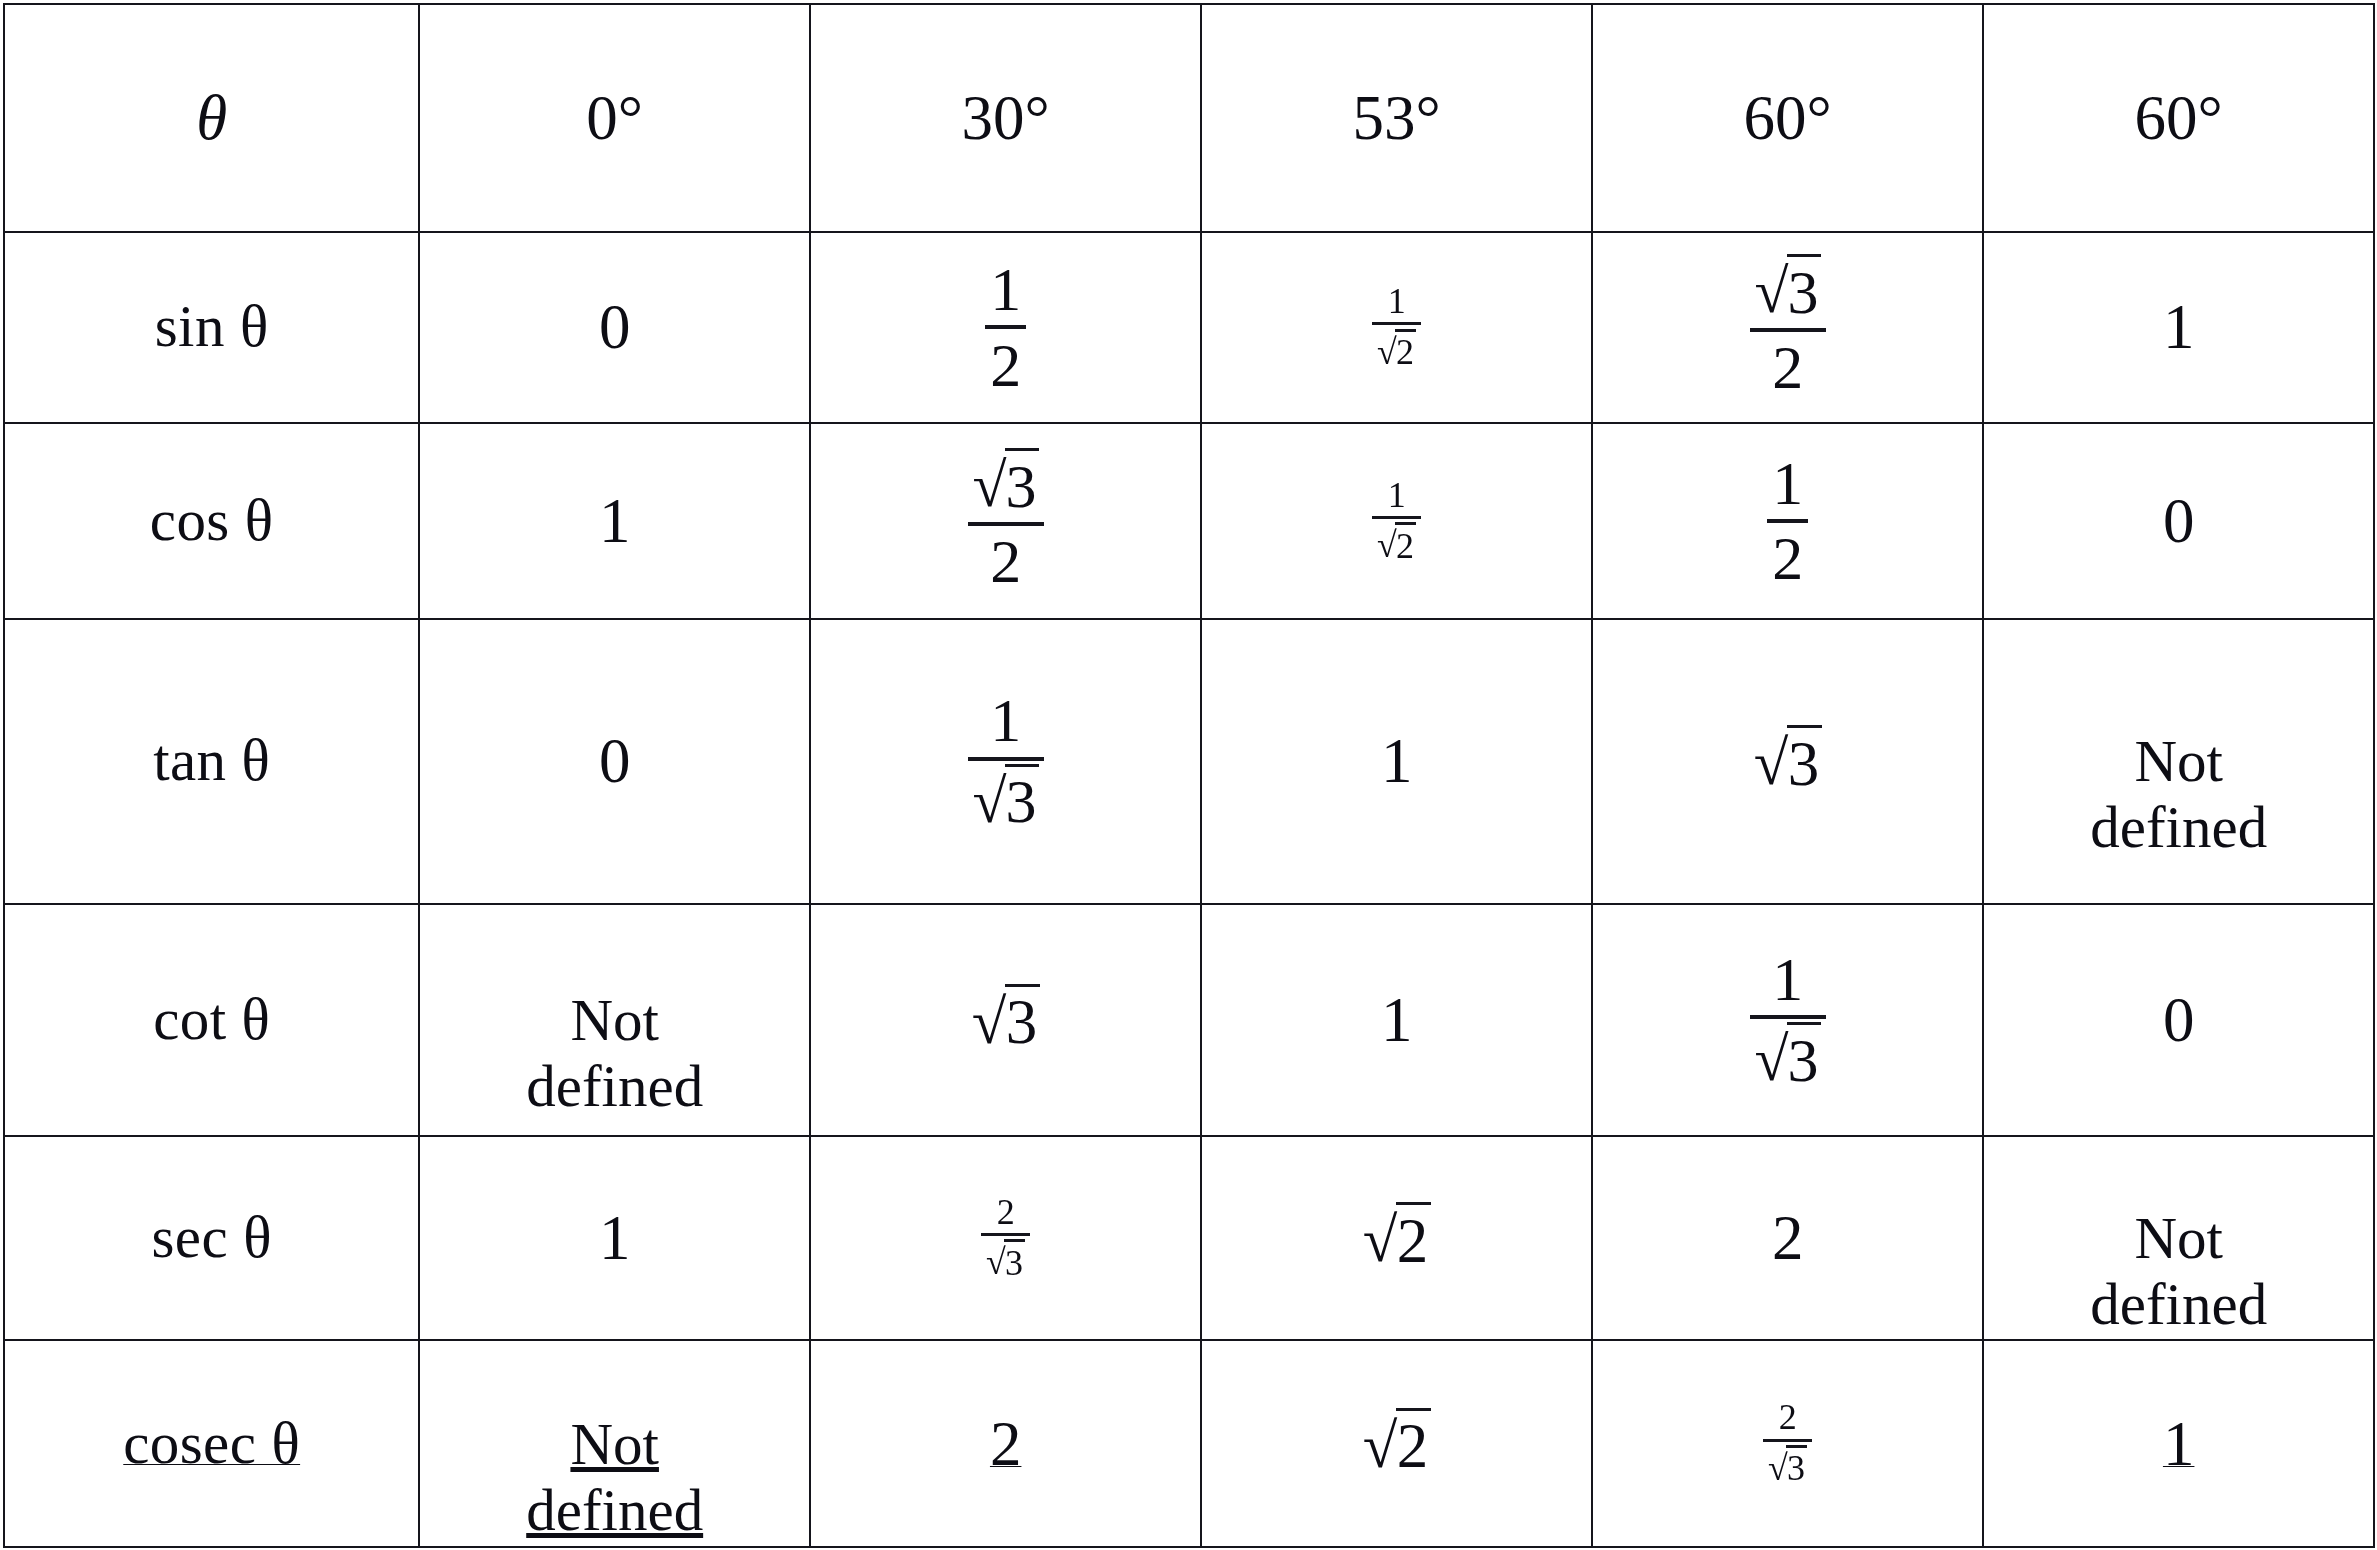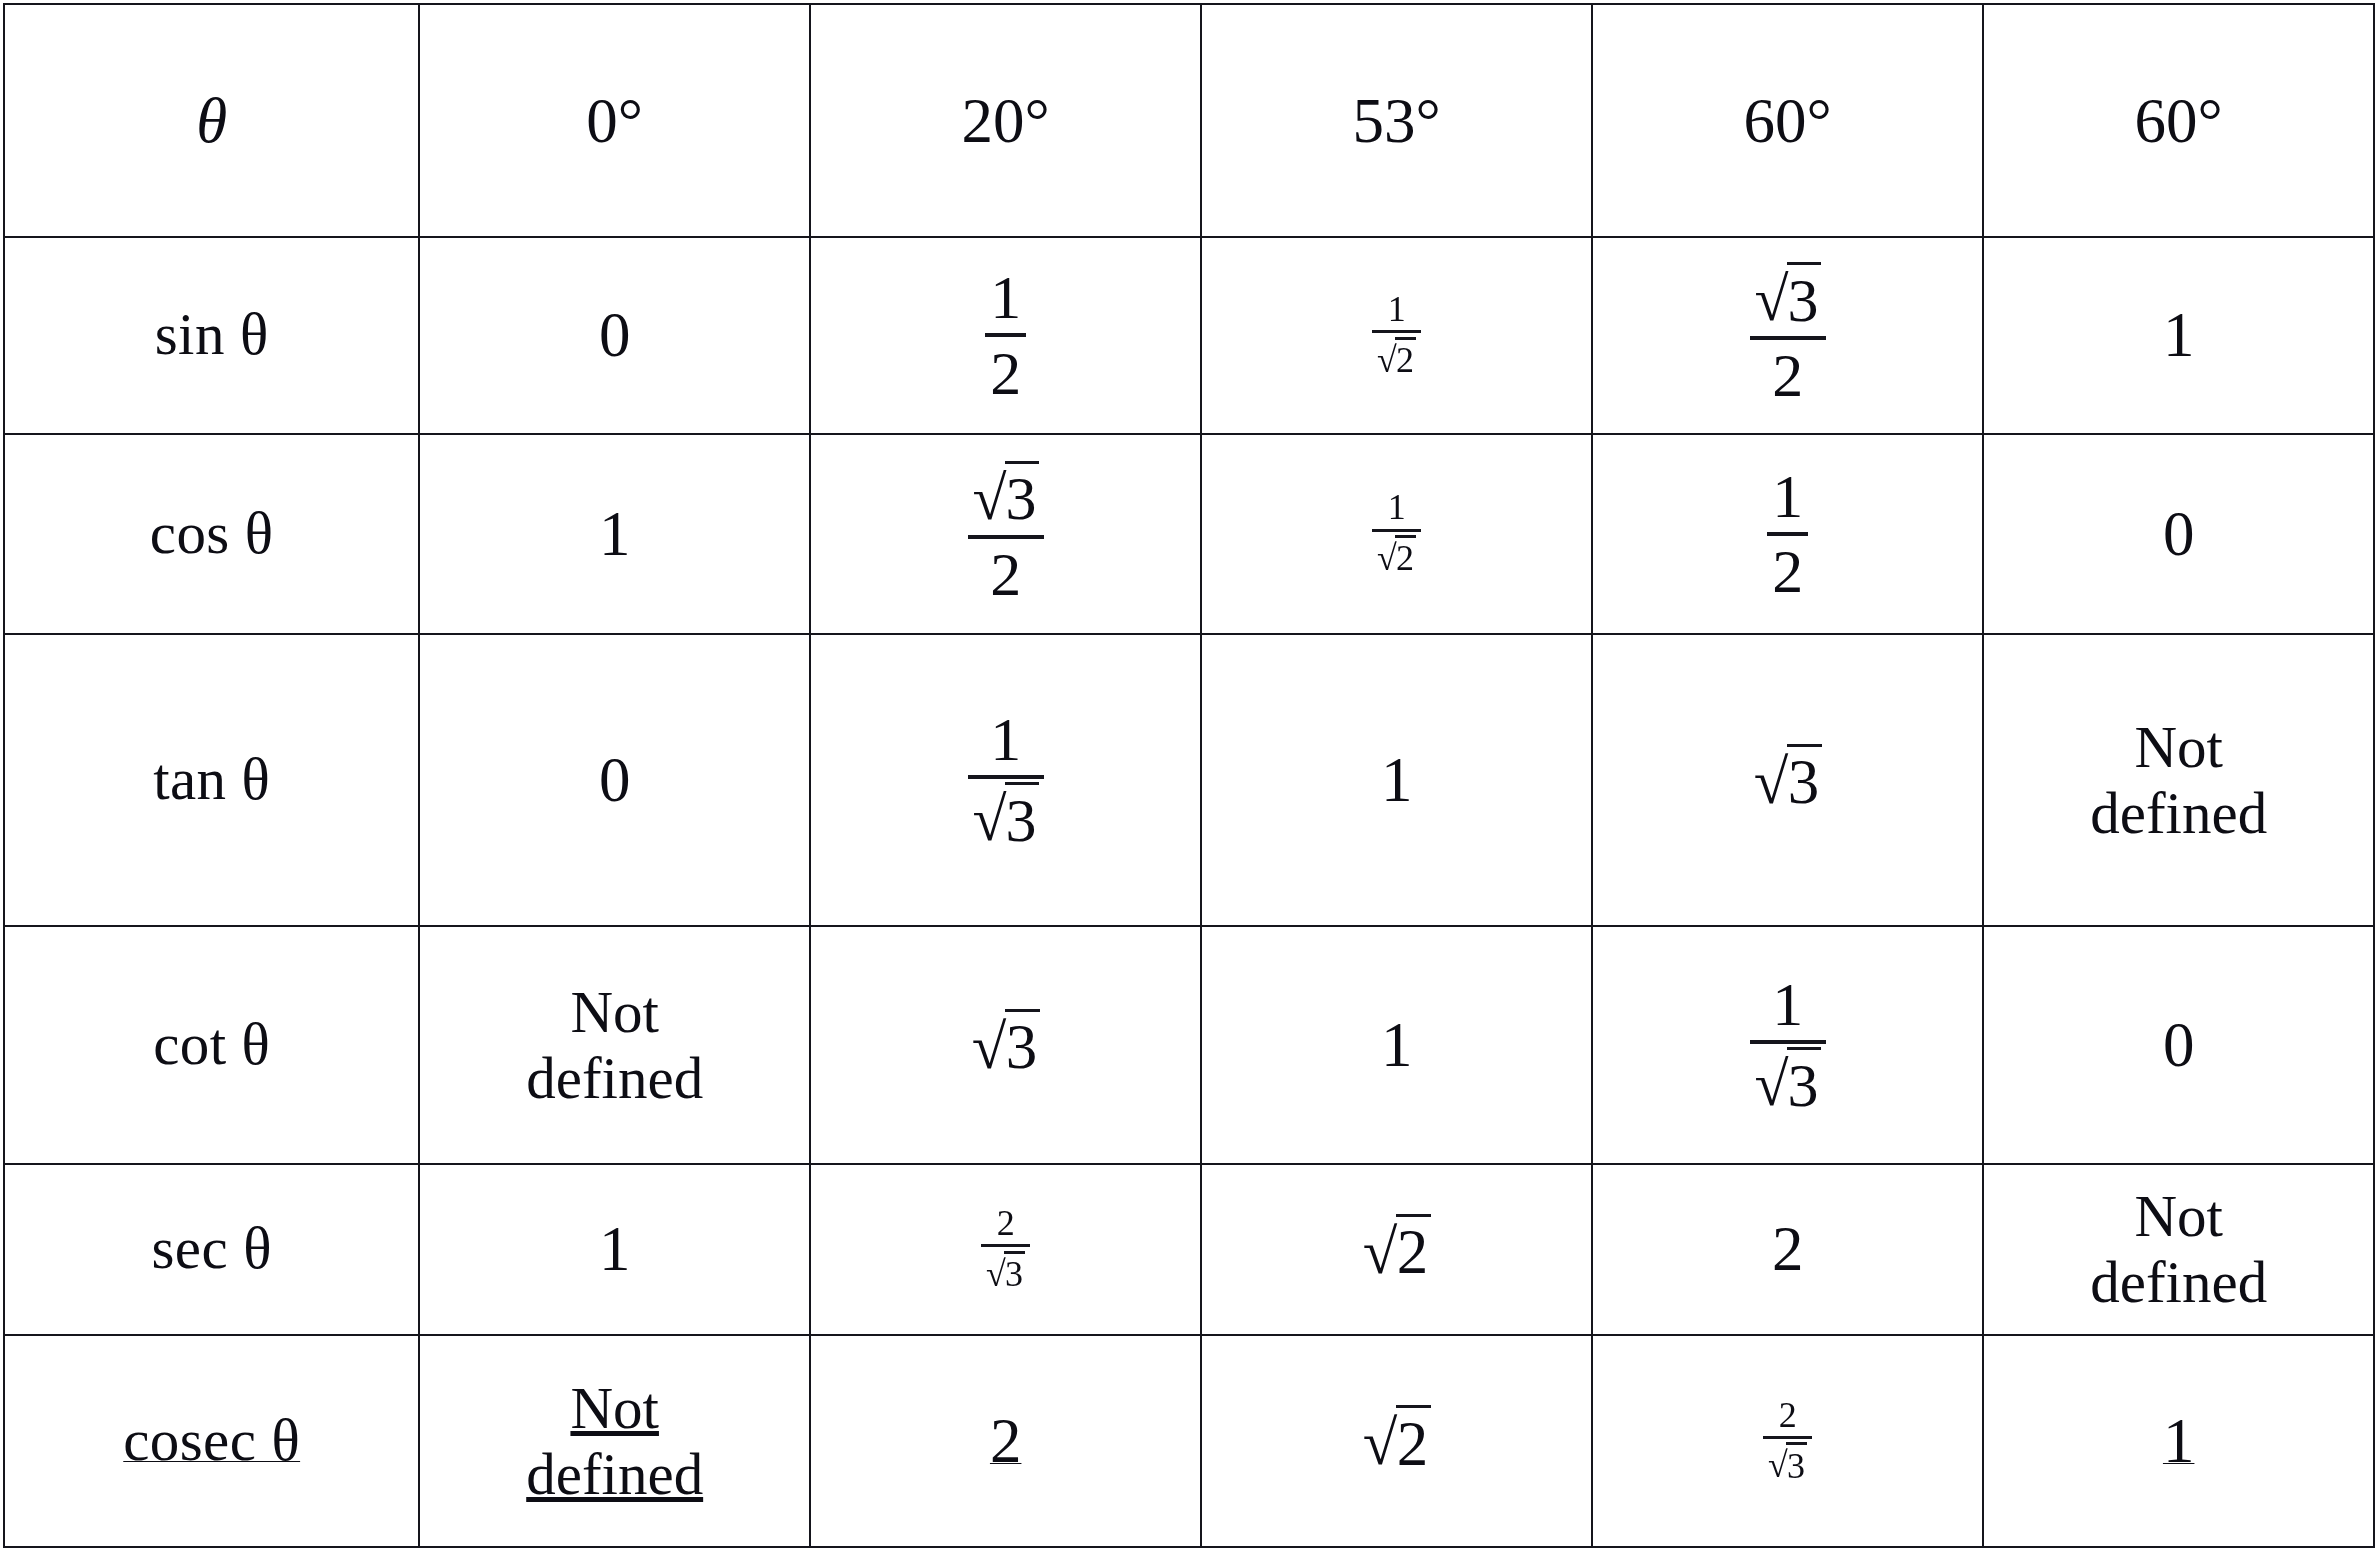--- a/index.html
+++ b/index.html
@@ -23,21 +23,21 @@
     background:#ffffff;
     line-height:1.05;
   }
   col.c-label{width:415px;}
   col.c-val{width:391px;}
 
   
   .fn-label{font-size:59px;letter-spacing:0.4px;white-space:nowrap;}
   .hdr{font-size:63px;}
   .plain{font-size:63px;}
-  .notdef{font-size:59px;line-height:1.12;}
+  .notdef{font-size:59px;line-height:1.12;padding-left:8px;}
   .notdef span{display:block;}
 
   
   .frac{display:inline-block;text-align:center;vertical-align:middle;}
   .frac .num,.frac .den{display:block;padding:0 4.8px;}
   .frac .num{border-bottom:4px solid #15151c;padding-bottom:3.2px;}
   .frac .den{padding-top:3.2px;}
   .frac.big{font-size:62px;}
   .frac.big .num{border-bottom-width:4.8px;}
   .frac.small{font-size:36px;}
@@ -69,21 +69,21 @@
   <tbody>
 
   <tr style="height:223px;">
     <td>
       <span class="hdr"><i>θ</i></span>
     </td>
     <td>
       <span class="hdr">0°</span>
     </td>
     <td>
-      <span class="hdr">20°</span>
+      <span class="hdr">30°</span>
     </td>
     <td>
       <span class="hdr">53°</span>
     </td>
     <td>
       <span class="hdr">60°</span>
     </td>
     <td>
       <span class="hdr">60°</span>
     </td>

